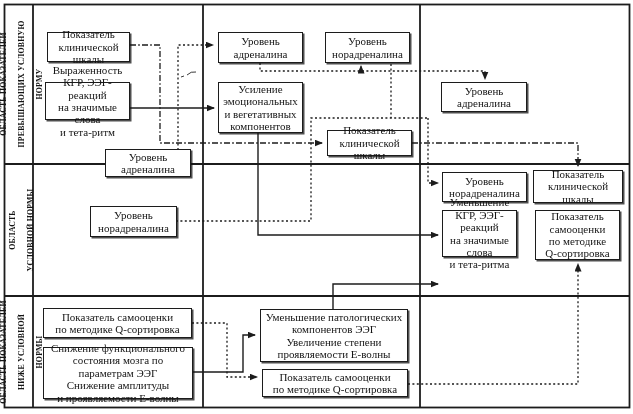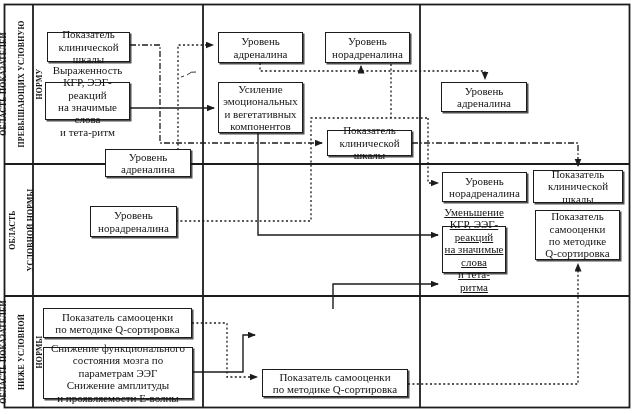--- a/index.html
+++ b/index.html
@@ -128,21 +128,21 @@
 норадреналина</span>
   </div>
   <div class="dbox" style="left:442px; top:172px; width:85px;  height:30px;">
     <span class="box-text">Уровень
 норадреналина</span>
   </div>
   <div class="dbox" style="left:533px; top:170px; width:90px;  height:33px;">
     <span class="box-text">Показатель
 клинической шкалы</span>
   </div>
-  <div class="dbox" style="left:442px; top:226px; width:64px;  height:47px;text-decoration:underline;">
+  <div class="dbox" style="left:442px; top:210px; width:75px;  height:47px;">
     <span class="box-text">Уменьшение
 КГР, ЭЭГ-реакций
 на значимые слова
 и тета-ритма</span>
   </div>
   <div class="dbox" style="left:535px; top:210px; width:85px;  height:50px;">
     <span class="box-text">Показатель
 самооценки
 по методике
 Q-сортировка</span>
@@ -150,18 +150,24 @@
   <div class="dbox" style="left:43px;  top:308px; width:149px; height:30px;">
     <span class="box-text">Показатель самооценки
 по методике Q-сортировка</span>
   </div>
   <div class="dbox" style="left:43px;  top:347px; width:150px; height:52px;">
     <span class="box-text">Снижение функционального
 состояния мозга по параметрам ЭЭГ
 Снижение амплитуды
 и проявляемости Е-волны</span>
   </div>
+  <div class="dbox" style="left:260px; top:309px; width:148px; height:53px;">
+    <span class="box-text">Уменьшение патологических
+компонентов ЭЭГ
+Увеличение степени
+проявляемости Е-волны</span>
+  </div>
   <div class="dbox" style="left:262px; top:369px; width:146px; height:28px;">
     <span class="box-text">Показатель самооценки
 по методике Q-сортировка</span>
   </div>
 
 </div>
 
 </body></html>

